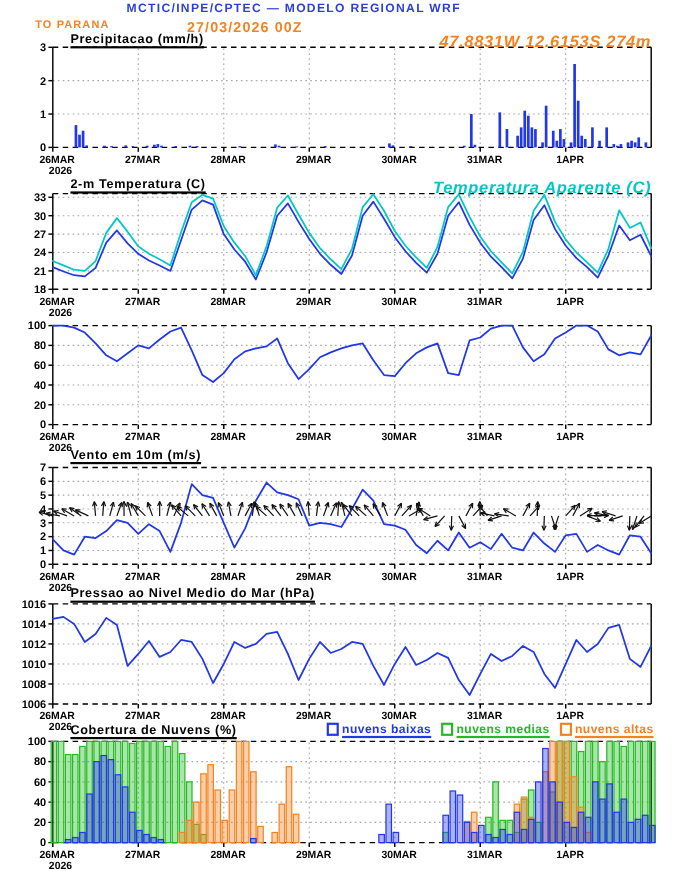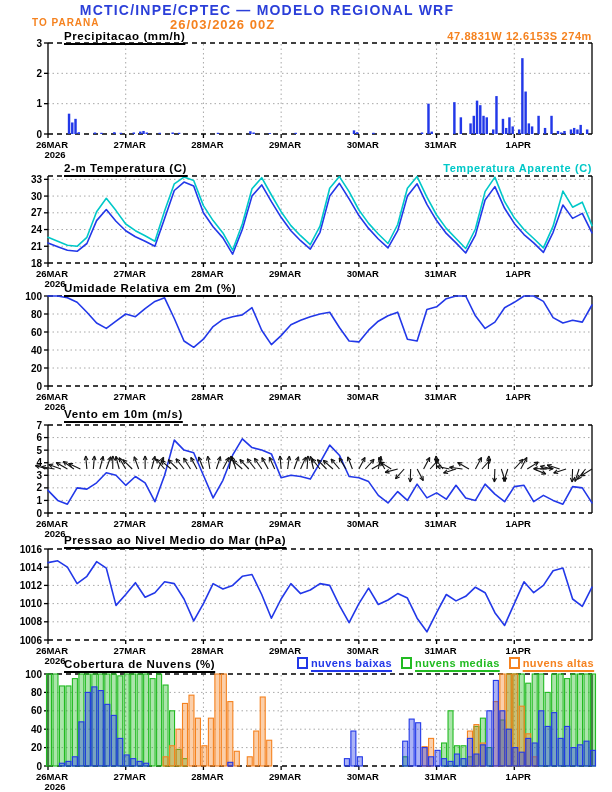--- a/index.html
+++ b/index.html
@@ -1,24 +1,24 @@
 <!DOCTYPE html>
 <html><head>
 <meta charset="utf-8">
 <style>
   html,body{margin:0;padding:0;background:#ffffff;}
   #page{position:relative;width:612px;height:792px;background:#fff;overflow:hidden;
         font-family:"Liberation Sans",sans-serif;}
   .hdr1{position:absolute;top:2px;left:0;width:534px;text-align:center;
-        font-size:14px;font-weight:700;letter-spacing:1.2px;}
+        font-size:11px;font-weight:700;letter-spacing:1.2px;}
   .hdr2a{position:absolute;top:17px;left:32px;font-size:10px;font-weight:700;letter-spacing:1px;}
   .hdr2b{position:absolute;top:17px;left:170px;font-size:13px;font-weight:700;letter-spacing:1px;}
   .ptitle{position:absolute;left:64px;font-size:11.5px;font-weight:700;letter-spacing:.6px;color:#000;
           text-decoration:underline;text-underline-offset:3px;text-decoration-thickness:1.5px;}
-  .rlabel{position:absolute;font-size:11px;font-weight:700;letter-spacing:.6px;}
+  .rlabel{position:absolute;font-size:15px;font-weight:700;letter-spacing:.6px;font-style:italic;}
   .legend{position:absolute;left:297px;display:flex;gap:9px;align-items:center;
           font-size:11px;font-weight:700;letter-spacing:.4px;}
   .legend .item{display:flex;align-items:center;gap:3px;
           text-decoration:underline;text-underline-offset:3px;text-decoration-thickness:1.5px;}
   .sq{display:inline-block;width:7px;height:8px;border:2px solid currentColor;background:#fff;}
   svg{position:absolute;top:0;left:0;}
   text{font-family:"Liberation Sans",sans-serif;font-weight:700;}
 </style>
 </head>
 <body>
@@ -719,29 +719,28 @@
         <rect x="564.5952380952381" y="726.44" width="5" height="39.559999999999945" fill="#2238e8" fill-opacity="0.38" stroke="#2238e8" stroke-width="1.1"></rect>
         <rect x="571.0714285714286" y="747.6" width="5" height="18.399999999999977" fill="#2238e8" fill-opacity="0.38" stroke="#2238e8" stroke-width="1.1"></rect>
         <rect x="577.547619047619" y="744.84" width="5" height="21.159999999999968" fill="#2238e8" fill-opacity="0.38" stroke="#2238e8" stroke-width="1.1"></rect>
         <rect x="584.0238095238095" y="741.16" width="5" height="24.840000000000032" fill="#2238e8" fill-opacity="0.38" stroke="#2238e8" stroke-width="1.1"></rect>
         <rect x="590.5" y="750.36" width="5" height="15.639999999999986" fill="#2238e8" fill-opacity="0.38" stroke="#2238e8" stroke-width="1.1"></rect>
       </g>
     </svg>
 
 <div class="hdr1" style="color: rgb(43, 63, 217);">MCTIC/INPE/CPTEC — MODELO REGIONAL WRF</div>
 <div class="hdr2a" style="color: rgb(245, 130, 31);">TO PARANA</div>
-<div class="hdr2b" style="color: rgb(245, 130, 31);">26/03/2026 00Z</div>
+<div class="hdr2b" style="color: rgb(245, 130, 31);">27/03/2026 00Z</div>
 
 <div class="ptitle" style="top:30px">Precipitacao (mm/h)</div>
 <div class="rlabel" style="top: 30px; right: 20px; color: rgb(245, 130, 31);">47.8831W 12.6153S 274m</div>
 
 <div class="ptitle" style="top:162px">2-m Temperatura (C)</div>
 <div class="rlabel" style="top: 162px; right: 20px; color: rgb(0, 200, 200); margin-left: 30px;">Temperatura Aparente (C)</div>
 
-<div class="ptitle" style="top:282px">Umidade Relativa em 2m (%)</div>
 <div class="ptitle" style="top:408px">Vento em 10m (m/s)</div>
 <div class="ptitle" style="top:534px">Pressao ao Nivel Medio do Mar (hPa)</div>
 <div class="ptitle" style="top:658px">Cobertura de Nuvens (%)</div>
 
 <div class="legend" style="top:657px">
   <span class="item" style="color: rgb(34, 56, 232);">
     <span class="sq"></span>
     <span>nuvens baixas</span>
   </span>
   <span class="item" style="color: rgb(34, 187, 34);">

